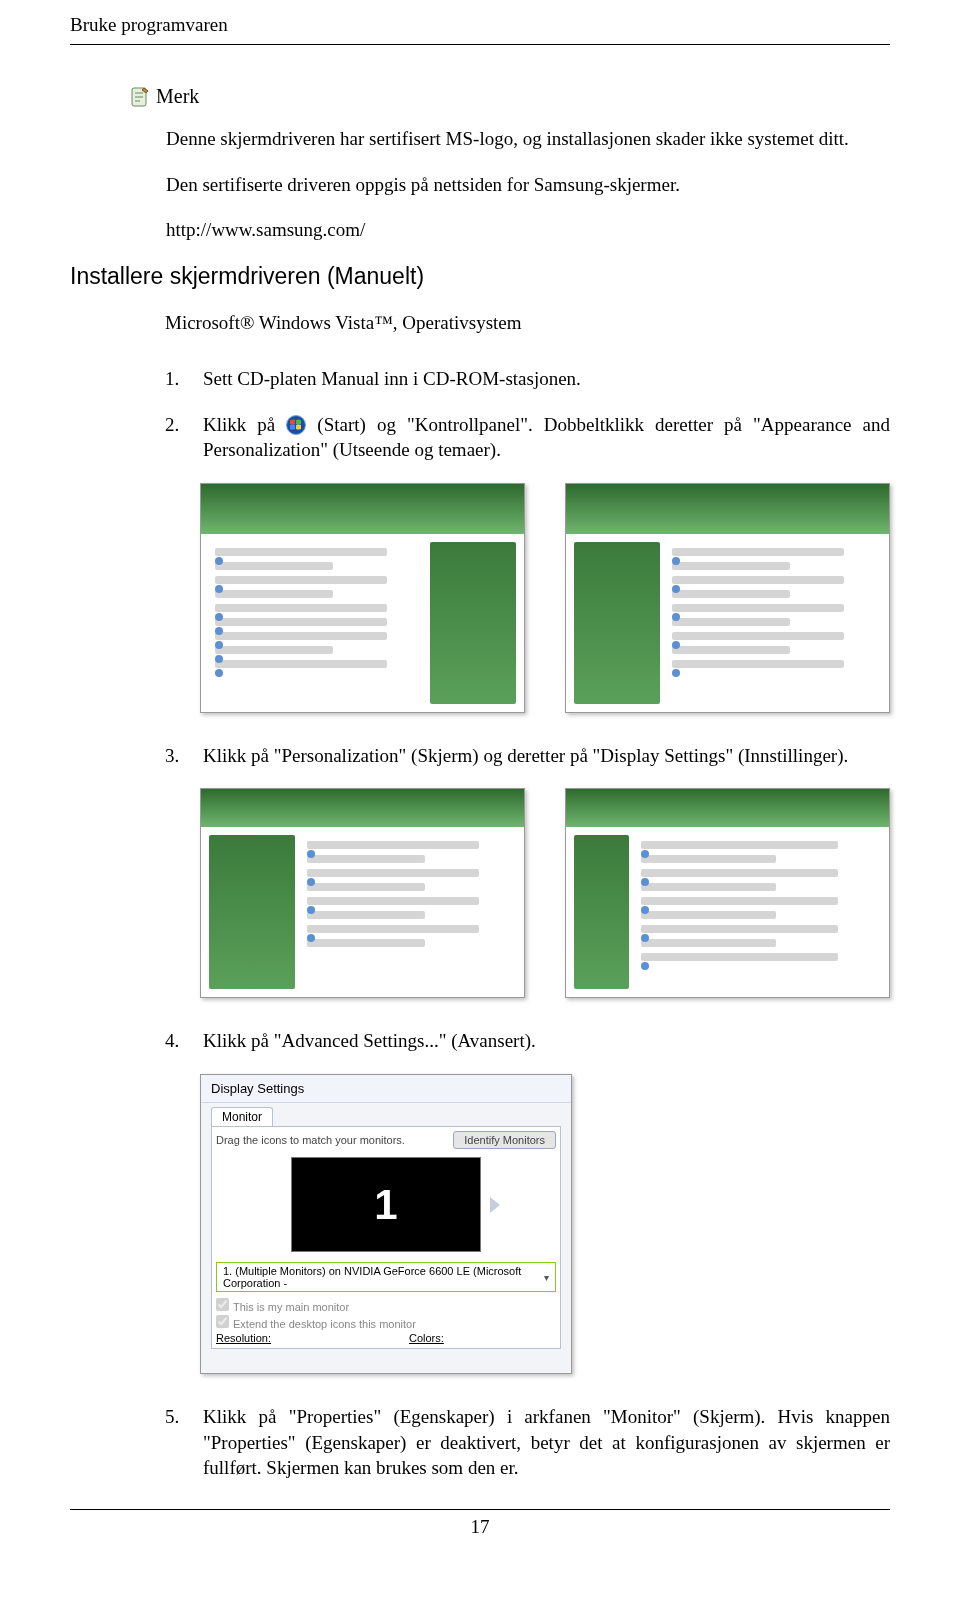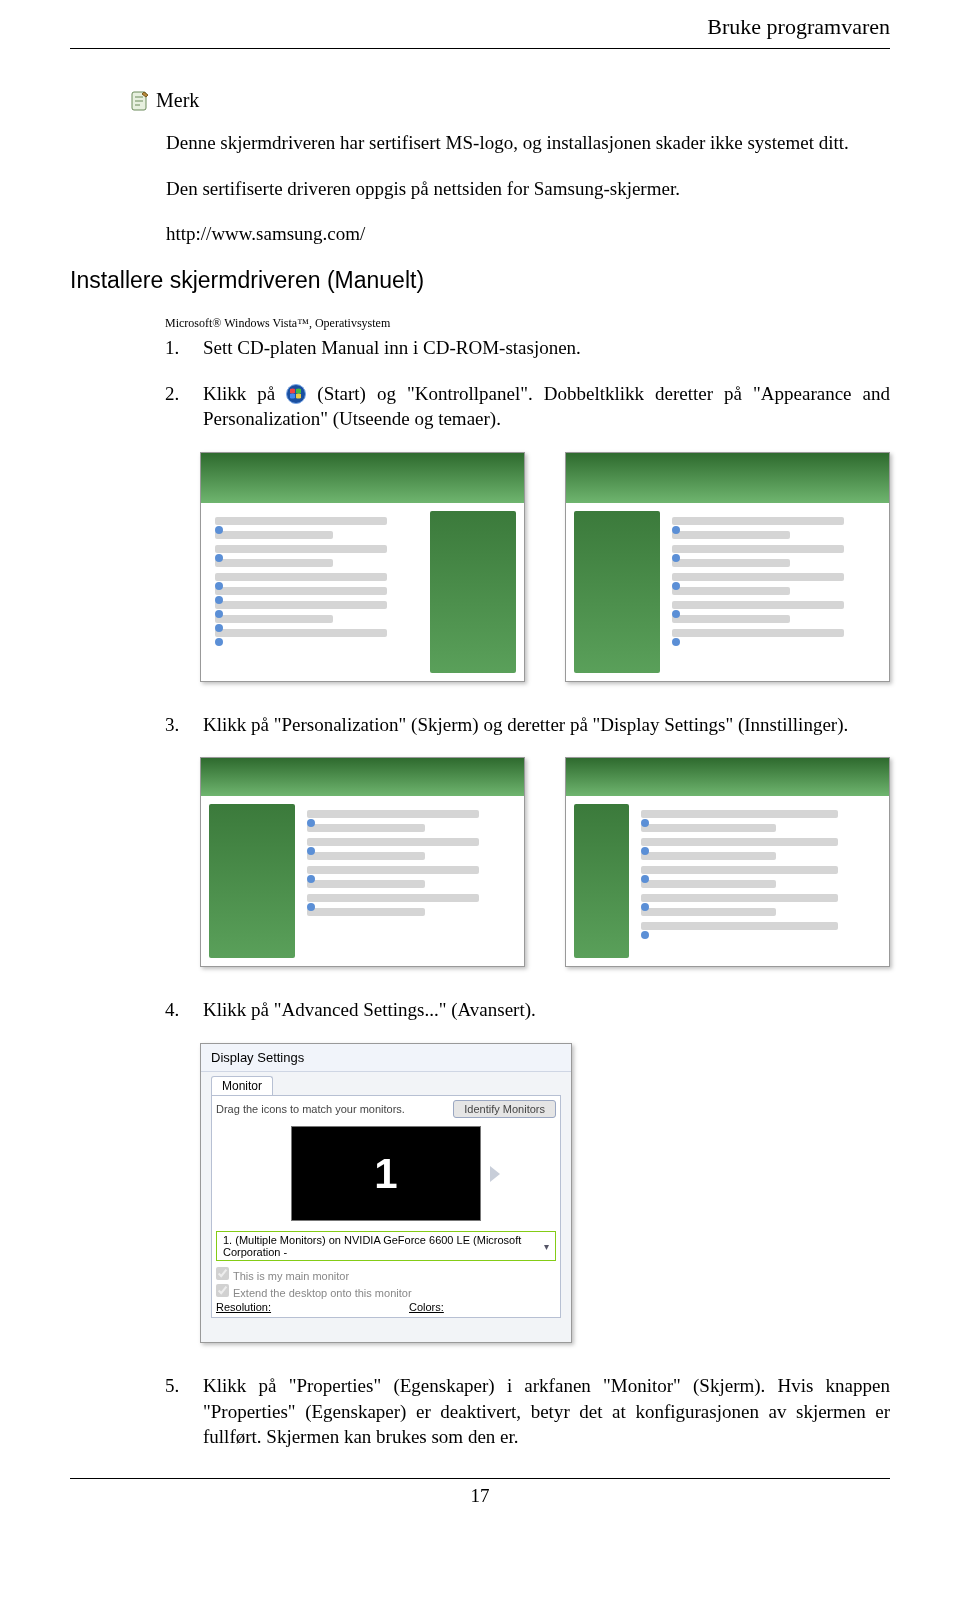--- a/index.html
+++ b/index.html
@@ -10,22 +10,22 @@
     font-family: "Times New Roman", Times, serif;
     font-size: 19px;
     color: #000;
     background: #fff;
     position: relative;
   }
   .page {
     padding: 0 70px 0 70px;
   }
   .header {
-    text-align: right;
-    font-size: 22px;
+    text-align: left;
+    font-size: 19px;
     padding-top: 14px;
     padding-bottom: 8px;
   }
   .header-rule {
     border: none;
     border-top: 1px solid #000;
     margin: 0 0 40px 0;
   }
   .merk-block {
     margin-left: 60px;
@@ -51,22 +51,22 @@
     margin-bottom: 20px;
     line-height: 1.35;
   }
   .section-title {
     font-family: Arial, Helvetica, sans-serif;
     font-size: 23px;
     margin: 8px 0 22px 0;
   }
   .subhead {
     margin-left: 95px;
-    margin-bottom: 4px;
-    font-size: 12px;
+    margin-bottom: 32px;
+    font-size: 19px;
   }
   ol.steps {
     list-style: none;
     margin-left: 95px;
     counter-reset: none;
   }
   ol.steps > li {
     display: flex;
     gap: 18px;
     margin-bottom: 20px;
@@ -338,21 +338,21 @@
         </div>
         <div class="monitor">1</div>
         <div class="combo">
           <span>1. (Multiple Monitors) on NVIDIA GeForce 6600 LE (Microsoft Corporation - </span>
           <span class="chev">▾</span>
         </div>
         <label class="chk">
           <input type="checkbox" checked="" disabled="" style=""><span>This is my main monitor</span>
         </label>
         <label class="chk">
-          <input type="checkbox" checked="" disabled="" style=""><span>Extend the desktop onto this monitor</span>
+          <input type="checkbox" checked="" disabled="" style=""><span>Extend the desktop icons this monitor</span>
         </label>
         <div class="cols2">
           <div>
             <u>Resolution:</u>
             
             
             
           </div>
           <div>
             <u>Colors:</u>

